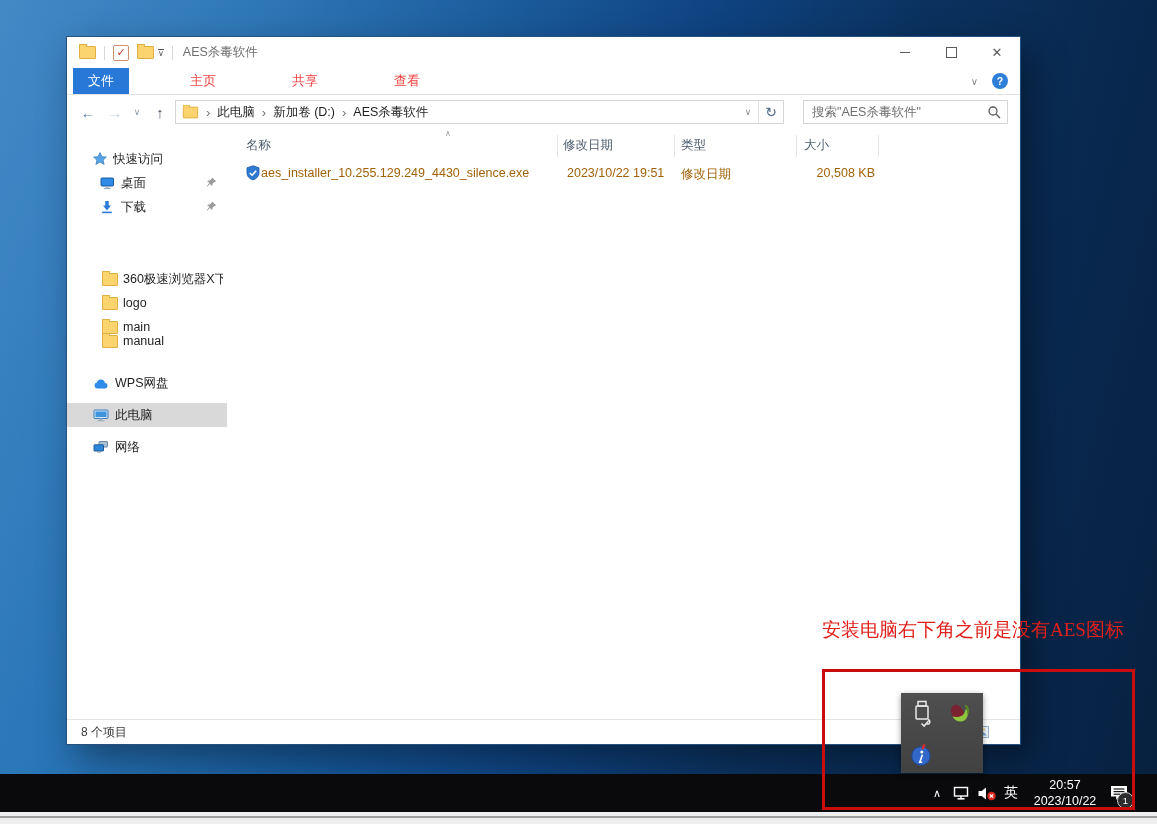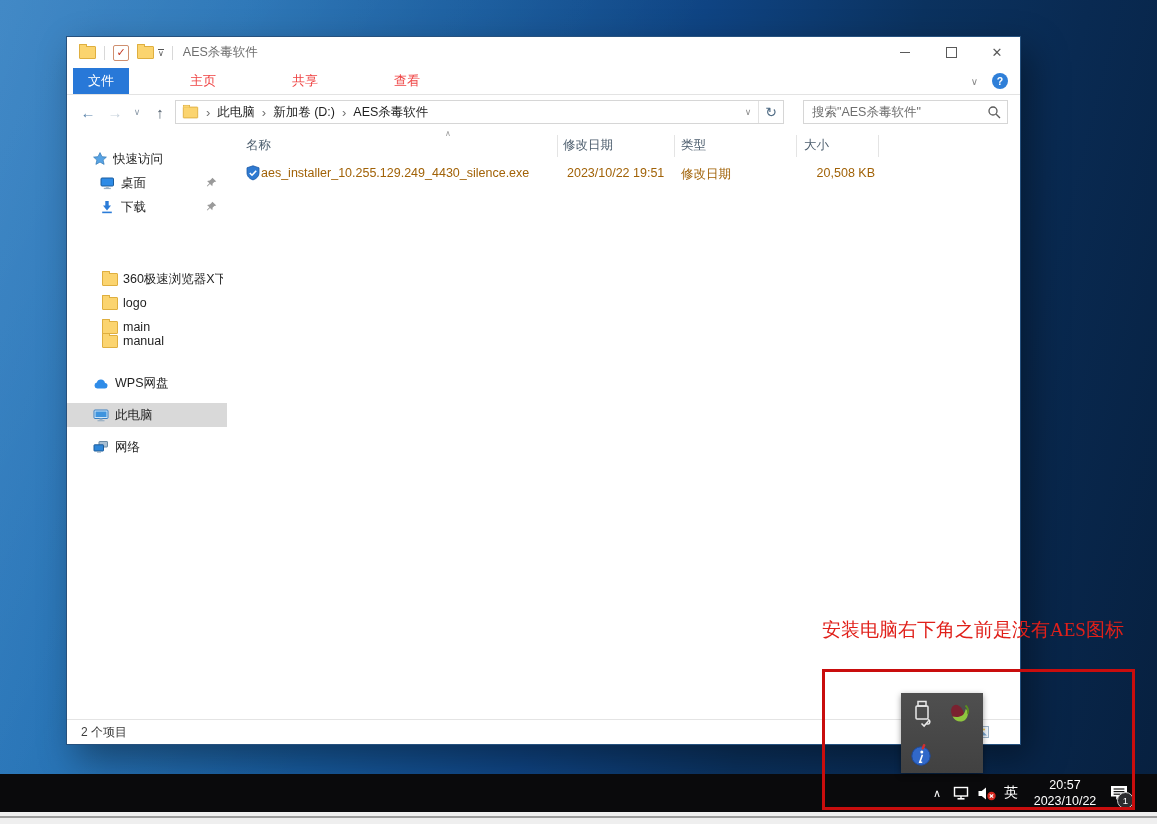--- a/index.html
+++ b/index.html
@@ -287,21 +287,21 @@
           <path d="M4.8 8l2.2 2.2 4.2-4.4" stroke="#fff" stroke-width="1.6" fill="none"></path>
         </svg>
     </span>
     <span class="cell" style="left:22px;color:#a16207">aes_installer_10.255.129.249_4430_silence.exe</span>
     <span class="cell muted" style="left:328px">2023/10/22 19:51</span>
     <span class="cell muted" style="left:442px">修改日期</span>
     <span class="cell muted" style="left:528px;width:108px;text-align:right">20,508 KB</span>
   </div>
 
   <div class="statusbar">
-    <span class="status-text">2 个项目</span>
+    <span class="status-text">8 个项目</span>
   </div>
 
   <div class="view-toggles">
     <div class="vt sel">
       <svg width="14" height="11">
           <g fill="#6b87a0">
             <rect x="0" y="1" width="2" height="1.6"></rect>
             <rect x="3" y="1" width="11" height="1.6"></rect>
             <rect x="0" y="4.7" width="2" height="1.6"></rect>
             <rect x="3" y="4.7" width="11" height="1.6"></rect>

